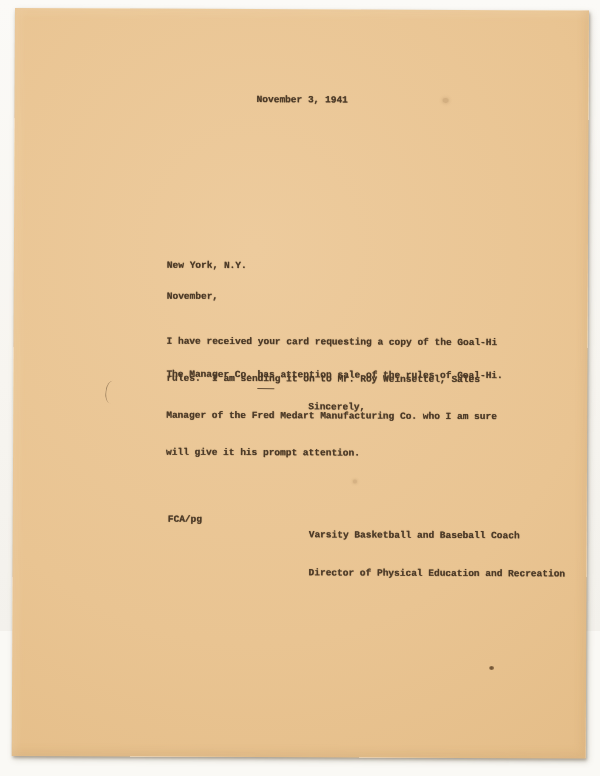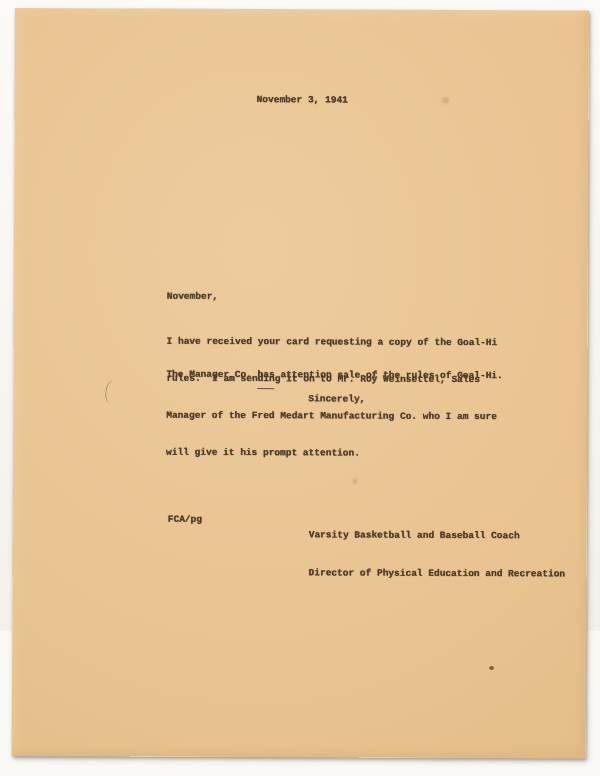--- a/index.html
+++ b/index.html
@@ -46,21 +46,21 @@
     color: #4c3a27;
     letter-spacing: 0px;
     text-shadow: 0 0 1px rgba(76, 58, 39, 0.55), 0.3px 0.3px 0.5px rgba(76, 58, 39, 0.4);
   }
 
   .date-line      { left: 242px; top: 85px; }
   .address-block  { left: 153px; top: 224px; line-height: 13px; }
   .salutation     { left: 153px; top: 282px; }
   .body-para-1    { left: 153px; top: 302px; line-height: 12.4px; }
   .body-para-2    { left: 153px; top: 360px; }
-  .closing        { left: 295px; top: 384px; }
+  .closing        { left: 295px; top: 392px; }
   .sig-block      { left: 296px; top: 495px; line-height: 12.5px; }
   .ref-initials   { left: 155px; top: 505px; }
 
   .u-typed {
     border-bottom: 1.2px solid rgba(76, 58, 39, 0.85);
     padding-bottom: 8px;
   }
 
   
   .pen-mark {
@@ -110,20 +110,21 @@
 </head>
 <body>
 
 <div class="scan-bg">
 
   <div class="paper">
 
     <div class="tw date-line">November 3, 1941</div>
 
     <div class="tw address-block">
+      <div>New York, N.Y.</div>
     </div>
 
     <div class="tw salutation">November,</div>
 
     <div class="tw body-para-1">
       <div>I have received your card requesting a copy of the Goal-Hi</div>
       <div>rules.  I am sending it on to Mr. Roy Weinsettel, Sales</div>
       <div>Manager of the Fred Medart Manufacturing Co. who I am sure</div>
       <div>will give it his prompt attention.</div>
     </div>

